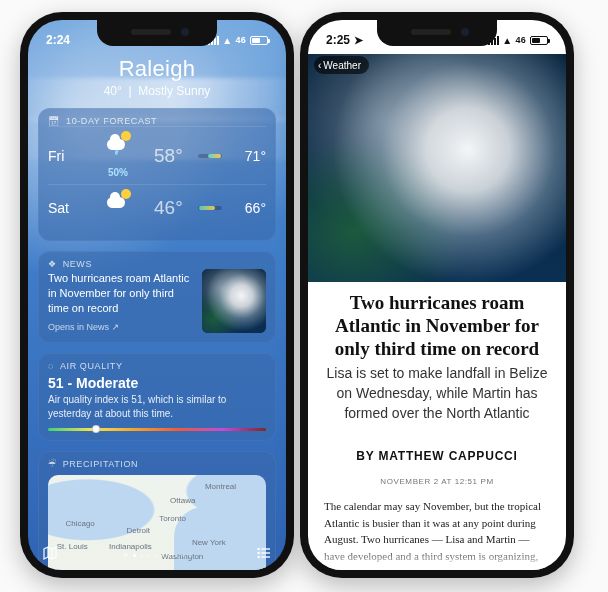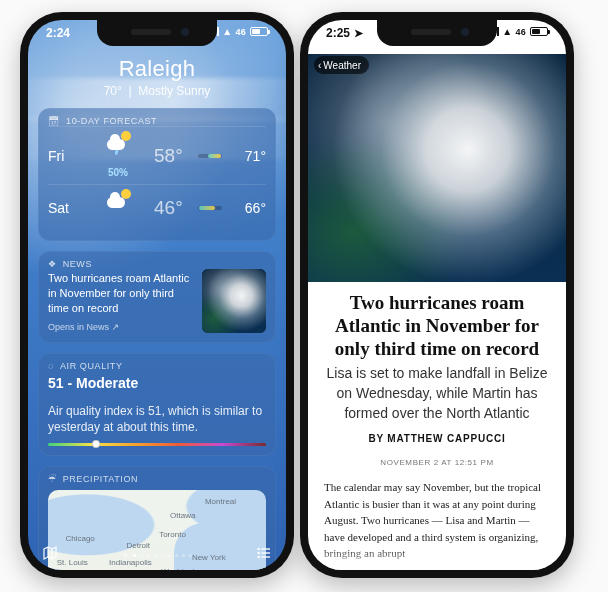--- a/index.html
+++ b/index.html
@@ -9,21 +9,21 @@
   
   .phone { position: absolute; top: 12px; width: 274px; height: 566px; background: #111; border-radius: 42px; padding: 8px; box-shadow: 0 8px 24px rgba(0,0,0,.25); }
   .phone.left  { left: 20px; }
   .phone.right { left: 300px; }
   .screen { position: relative; width: 100%; height: 100%; border-radius: 34px; overflow: hidden; }
   .notch { position: absolute; top: 0; left: 50%; transform: translateX(-50%); width: 120px; height: 26px; background: #111; border-bottom-left-radius: 16px; border-bottom-right-radius: 16px; z-index: 50; }
   .notch::before { content: ""; position: absolute; left: 34px; top: 9px; width: 40px; height: 6px; background: #222; border-radius: 3px; }
   .notch::after  { content: ""; position: absolute; right: 28px; top: 8px; width: 8px; height: 8px; background: #182030; border-radius: 50%; }
 
   
-  .status { position: absolute; top: 0; left: 0; right: 0; height: 34px; display: flex; justify-content: space-between; align-items: flex-start; padding: 6px 18px 0; font-size: 12px; font-weight: 600; z-index: 40; }
+  .status { position: absolute; top: 0; left: 0; right: 0; height: 34px; display: flex; justify-content: space-between; align-items: center; padding: 6px 18px 0; font-size: 12px; font-weight: 600; z-index: 40; }
   .status.light { color: #fff; }
   .status.dark  { color: #111; }
   .status .l { display:flex; align-items:center; gap:4px;}
   .status .r { display:flex; align-items:center; gap:3px; font-size: 9px; letter-spacing: .3px; font-weight: 600;}
   .sig { display:inline-flex; align-items:flex-end; gap:1px; height:9px; }
   .sig i { width:2px; background: currentColor; display:block; }
   .sig i:nth-child(1){height:3px}.sig i:nth-child(2){height:5px}.sig i:nth-child(3){height:7px}.sig i:nth-child(4){height:9px}
   .wifi { font-size: 10px; }
   .batt { width:18px; height:9px; border:1px solid currentColor; border-radius:2px; position:relative; margin-left:1px;}
   .batt::before{content:"";position:absolute;right:-3px;top:2px;width:2px;height:4px;background:currentColor;border-radius:0 1px 1px 0;}
@@ -65,21 +65,21 @@
   .news-card .hl { font-size:11px; line-height:1.35; margin-top:2px;}
   .news-card .open { margin-top:6px; font-size:9px; color:rgba(255,255,255,.7); }
   .news-thumb { width:64px; height:64px; border-radius:6px; overflow:hidden; position:relative; background:#0b2540;}
   .storm-img { position:absolute; inset:0; background:
       radial-gradient(circle at 62% 42%, rgba(255,255,255,.95) 0%, rgba(255,255,255,.78) 20%, rgba(200,220,235,.35) 42%, rgba(10,40,70,0) 65%),
       radial-gradient(ellipse at 18% 78%, rgba(30,95,60,.9), rgba(30,95,60,0) 38%),
       radial-gradient(circle at 30% 30%, rgba(255,255,255,.35) 0%, rgba(255,255,255,0) 45%),
       linear-gradient(180deg,#08243e,#0a2f52); }
 
   .aqi-val { font-size:14px; font-weight:600; margin-top:4px;}
-  .aqi-desc { font-size:12px; opacity:.88; line-height:1.35; margin-top:12px;}
+  .aqi-desc { font-size:10px; opacity:.88; line-height:1.35; margin-top:2px;}
   .aqi-scale { height:3px; border-radius:2px; margin-top:8px; background: linear-gradient(90deg,#41d17a,#f6e24a,#f6a22e,#ef5a3a,#c74ad1,#7a2a2a); position:relative;}
   .aqi-scale .dot { position:absolute; top:-3px; width:8px; height:8px; border-radius:50%; background:#fff; border:1px solid rgba(0,0,0,.2);}
 
   .precip-map { position:relative; height:116px; border-radius:10px; margin-top:6px; overflow:hidden; background:
       radial-gradient(ellipse at 18% 30%, #bcd7ef 0%, #bcd7ef 26%, rgba(188,215,239,0) 27%),
       radial-gradient(ellipse at 86% 14%, #bcd7ef 0%, #bcd7ef 18%, rgba(188,215,239,0) 19%),
       linear-gradient(180deg,#eef3ee,#eef2ea);
       color:#6a7480;
   }
   .precip-map .sea { position:absolute; left:58%; right:-4px; top:28%; bottom:-2px; background:#bcd7ef; border-top-left-radius:30px;}
@@ -92,21 +92,21 @@
   .dots i.on { background:#fff;}
   .dots .ar { font-size:9px; opacity:.5;}
 
   
   .article-bg { position:absolute; inset:0; background:#fff; }
   .back-pill { position:absolute; top:36px; left:6px; height:18px; padding:0 8px 0 4px; border-radius:9px; background:rgba(0,0,0,.60); color:#fff; font-size:10px; display:flex; align-items:center; gap:2px; z-index:45;}
   .hero { position:absolute; top:34px; left:0; right:0; height:228px; overflow:hidden; }
   .article { position:absolute; top:262px; left:0; right:0; bottom:0; padding: 10px 16px 0; color:#111; overflow:hidden;}
   .a-title { font-family: Georgia, "Times New Roman", serif; font-size:19px; line-height:1.2; font-weight:700; text-align:center; }
   .a-sub { font-size:14px; line-height:1.4; text-align:center; color:#333; margin-top:4px;}
-  .a-by { text-align:center; font-size:10px; letter-spacing:.8px; text-transform:uppercase; font-weight:700; margin-top:10px; color:#111;}
+  .a-by { text-align:center; font-size:12px; letter-spacing:.8px; text-transform:uppercase; font-weight:700; margin-top:26px; color:#111;}
   .a-date{ text-align:center; font-size:8px; letter-spacing:.6px; text-transform:uppercase; color:#767676; margin-top:14px;}
   .a-body { font-family: Georgia, serif; font-size:11px; line-height:1.5; margin-top:12px; color:#222;}
   .fadeout { position:absolute; left:0; right:0; bottom:0; height:22px; background:linear-gradient(180deg, rgba(255,255,255,0), #fff);}
 </style>
 </head>
 <body>
 
 <div class="stage">
 
   <div class="phone left">
@@ -131,21 +131,21 @@
             </span>
           <span class="wifi">▲</span>
           <span>46</span>
           <span class="batt"></span>
         </div>
       </div>
 
       <div class="weather">
         <div class="w-title">Raleigh</div>
         <div class="w-sub">
-          <span>70°</span>
+          <span>40°</span>
           &nbsp;<span>|</span>&nbsp;
           <span>Mostly Sunny</span>
         </div>
 
         <div class="card">
           <div class="hdr">
             <span>📅︎</span>
             <span>10-DAY FORECAST</span>
           </div>
 

